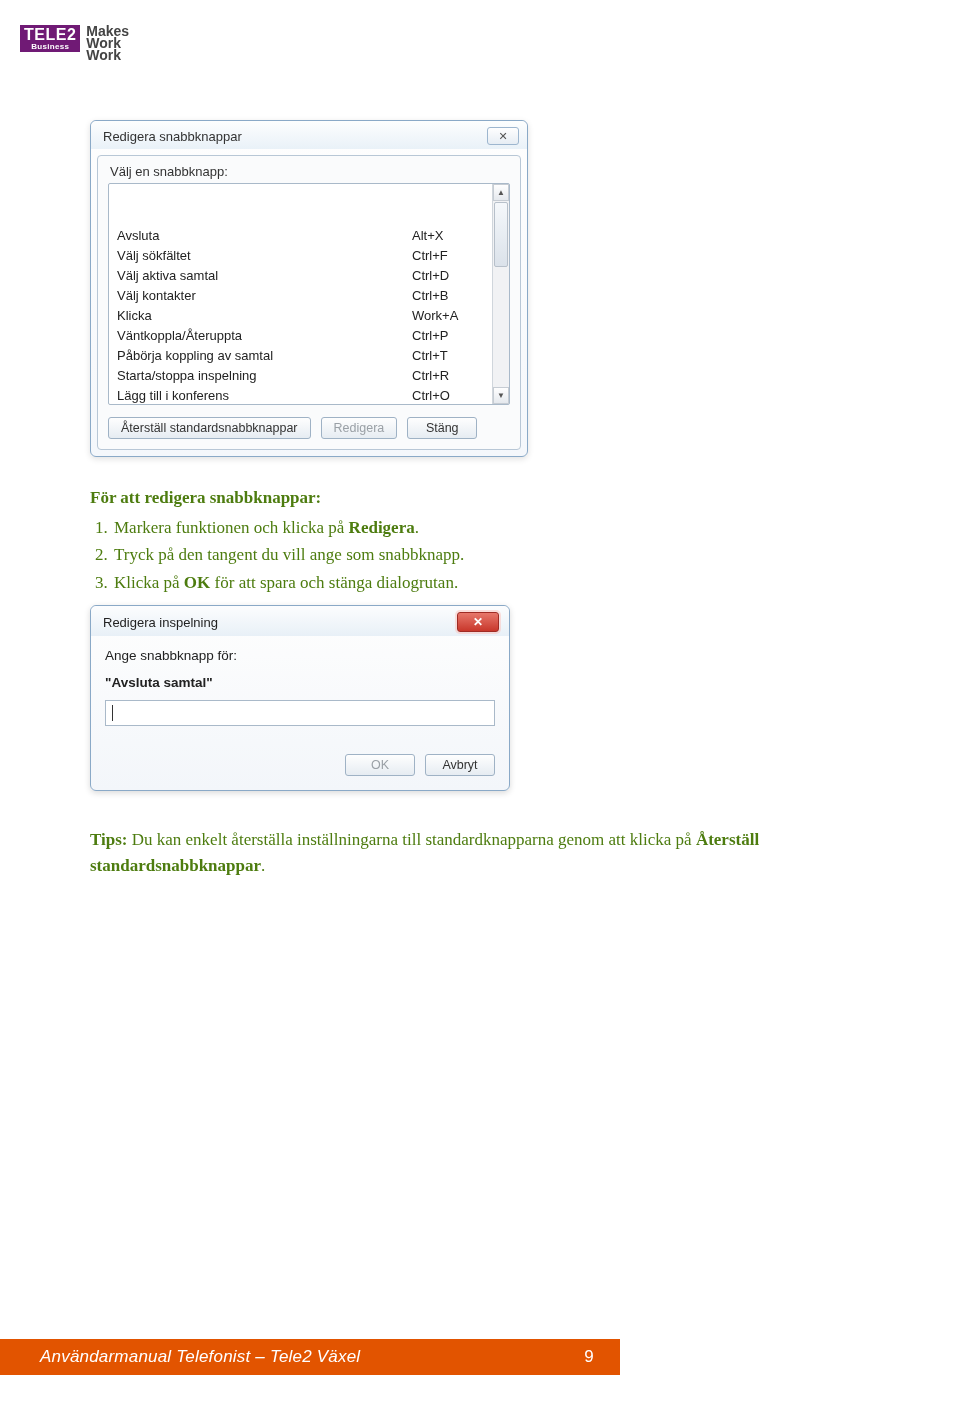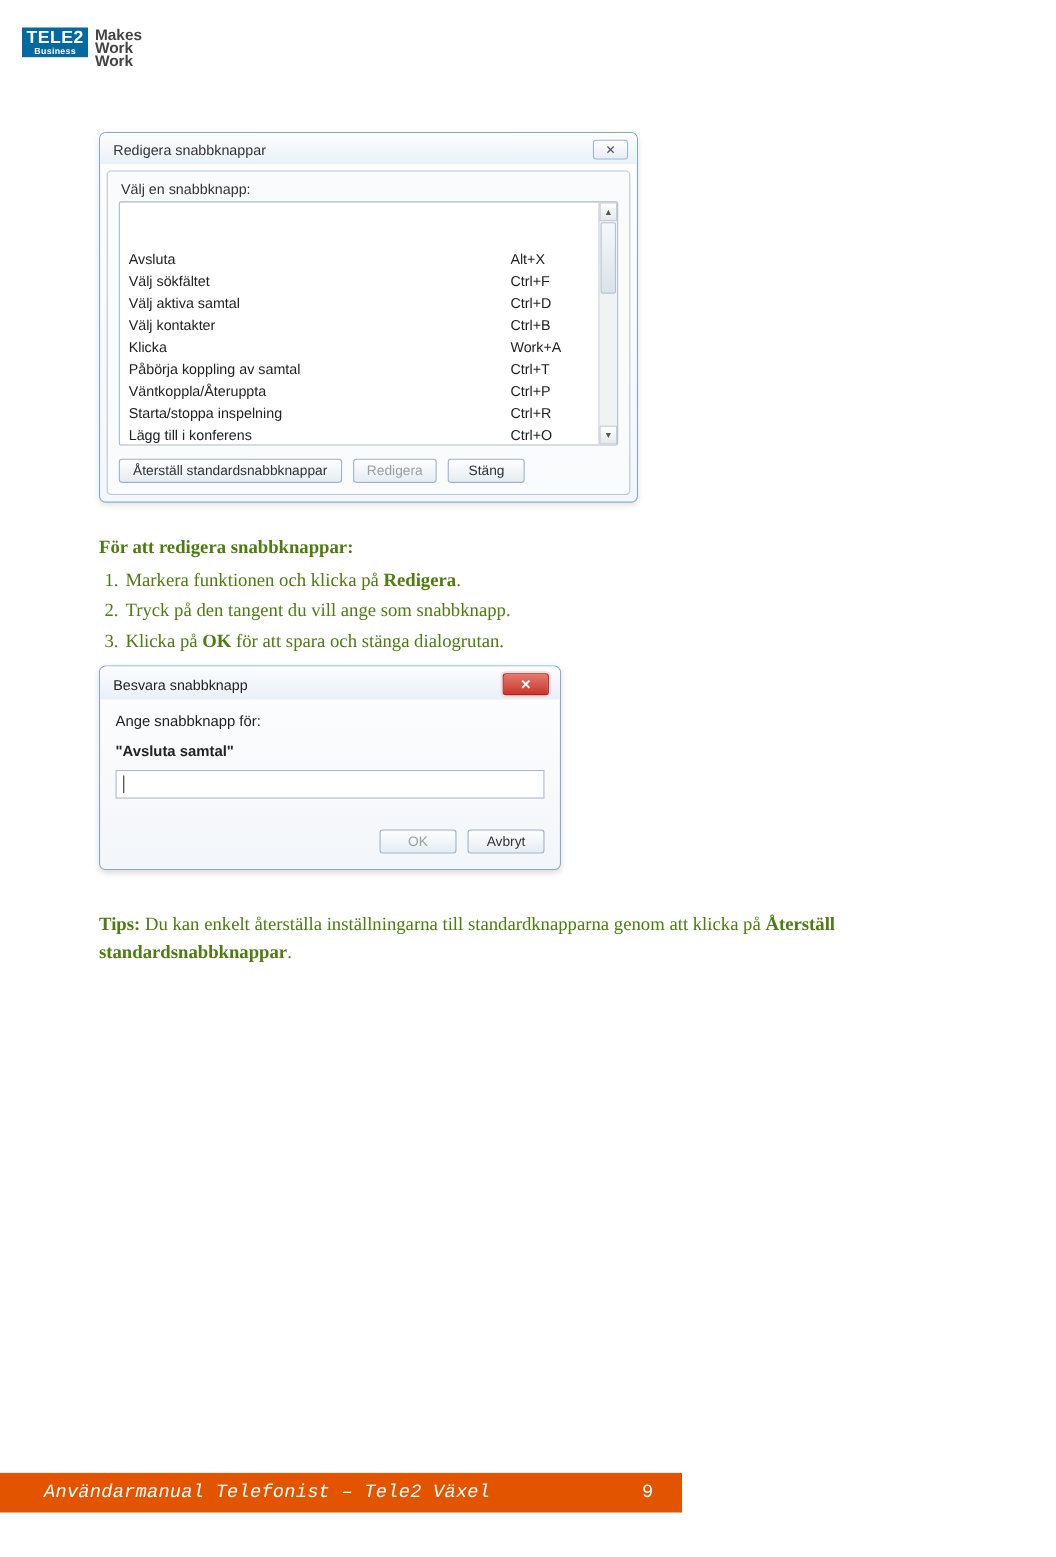--- a/index.html
+++ b/index.html
@@ -22,21 +22,21 @@
   
   .logo {
     position: absolute;
     top: 25px;
     left: 20px;
     display: flex;
     align-items: flex-start;
     gap: 6px;
   }
   .logo-mark {
-    background: #0369a1;
+    background: #701a75;
     color: #fff;
     font-family: Arial, Helvetica, sans-serif;
     font-weight: bold;
     display: flex;
     flex-direction: column;
     align-items: center;
     justify-content: center;
     padding: 2px 4px 1px 4px;
     line-height: 1;
   }
@@ -216,21 +216,21 @@
     position:absolute;
     left:0; bottom:40px;
     width: 620px;
     height: 36px;
     background:#e25400;
     color:#fff;
     display:flex;
     align-items:center;
     justify-content:space-between;
     padding: 0 26px 0 40px;
-    font-family: Liberation Mono, monospace;
+    font-family: Liberation Sans, sans-serif;
     font-size:17px;
     font-style: italic;
     letter-spacing:.2px;
   }
   .footer .fnum { font-style: normal; }
 </style>
 </head>
 <body>
 
 <div class="page">
@@ -242,21 +242,21 @@
     </div>
     <div class="logo-text">
       <div>Makes</div>
       <div>Work</div>
       <div>Work</div>
     </div>
   </div>
 
   <div class="content">
 
-    <div class="dialog win7" style="width:490px">
+    <div class="dialog win7" style="width:438px">
       <div class="dialog-title">
         <span class="tlabel">Redigera snabbknappar</span>
         <span class="close-x">
             <span>✕</span>
           </span>
       </div>
       <div class="dialog-inner">
         <div class="group-label">Välj en snabbknapp:</div>
 
         <div class="listbox-wrap">
@@ -275,26 +275,26 @@
             </div>
             <div class="list-row">
               <span class="list-key">Välj kontakter</span>
               <span class="list-val">Ctrl+B</span>
             </div>
             <div class="list-row">
               <span class="list-key">Klicka</span>
               <span class="list-val">Work+A</span>
             </div>
             <div class="list-row">
+              <span class="list-key">Väntkoppla/Återuppta</span>
+              <span class="list-val">Ctrl+P</span>
+            </div>
+            <div class="list-row">
               <span class="list-key">Påbörja koppling av samtal</span>
               <span class="list-val">Ctrl+T</span>
-            </div>
-            <div class="list-row">
-              <span class="list-key">Väntkoppla/Återuppta</span>
-              <span class="list-val">Ctrl+P</span>
             </div>
             <div class="list-row">
               <span class="list-key">Starta/stoppa inspelning</span>
               <span class="list-val">Ctrl+R</span>
             </div>
             <div class="list-row">
               <span class="list-key">Lägg till i konferens</span>
               <span class="list-val">Ctrl+O</span>
             </div>
             <div class="list-row">
@@ -329,21 +329,21 @@
         </li>
         <li>Tryck på den tangent du vill ange som snabbknapp.</li>
         <li>
           <span>Klicka på </span><span class="bold">OK</span><span> för att spara och stänga dialogrutan.</span>
         </li>
       </ol>
     </div>
 
     <div class="dialog2 win7">
       <div class="title2">
-        <span>Besvara snabbknapp</span>
+        <span>Redigera inspelning</span>
         <span class="red-close">✕</span>
       </div>
       <div class="dlg2-body">
         <div class="lab1">Ange snabbknapp för:</div>
         <div class="lab2">"Avsluta samtal"</div>
         <div class="textfield">
           <span class="caret"></span>
           <span></span>
         </div>
         <div class="button-row right" style="margin-top:28px">

